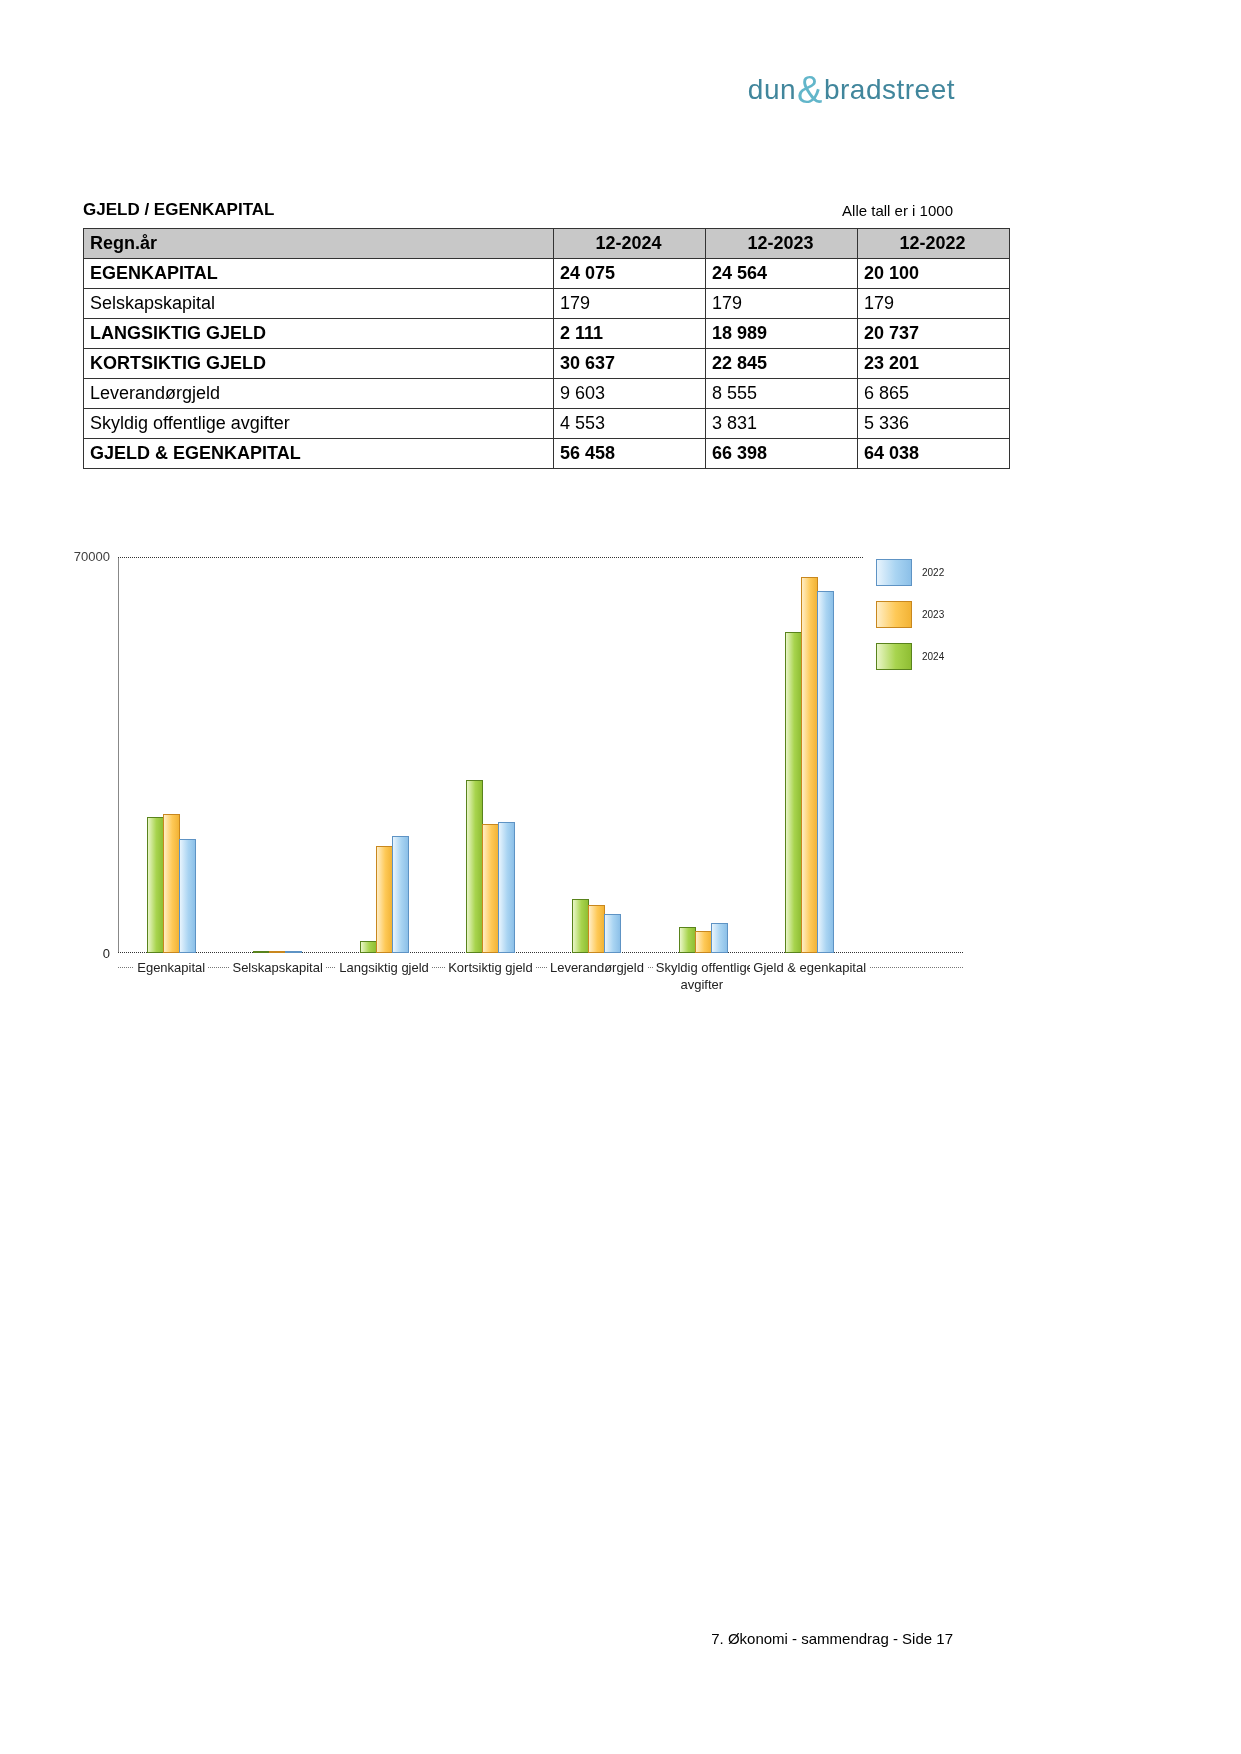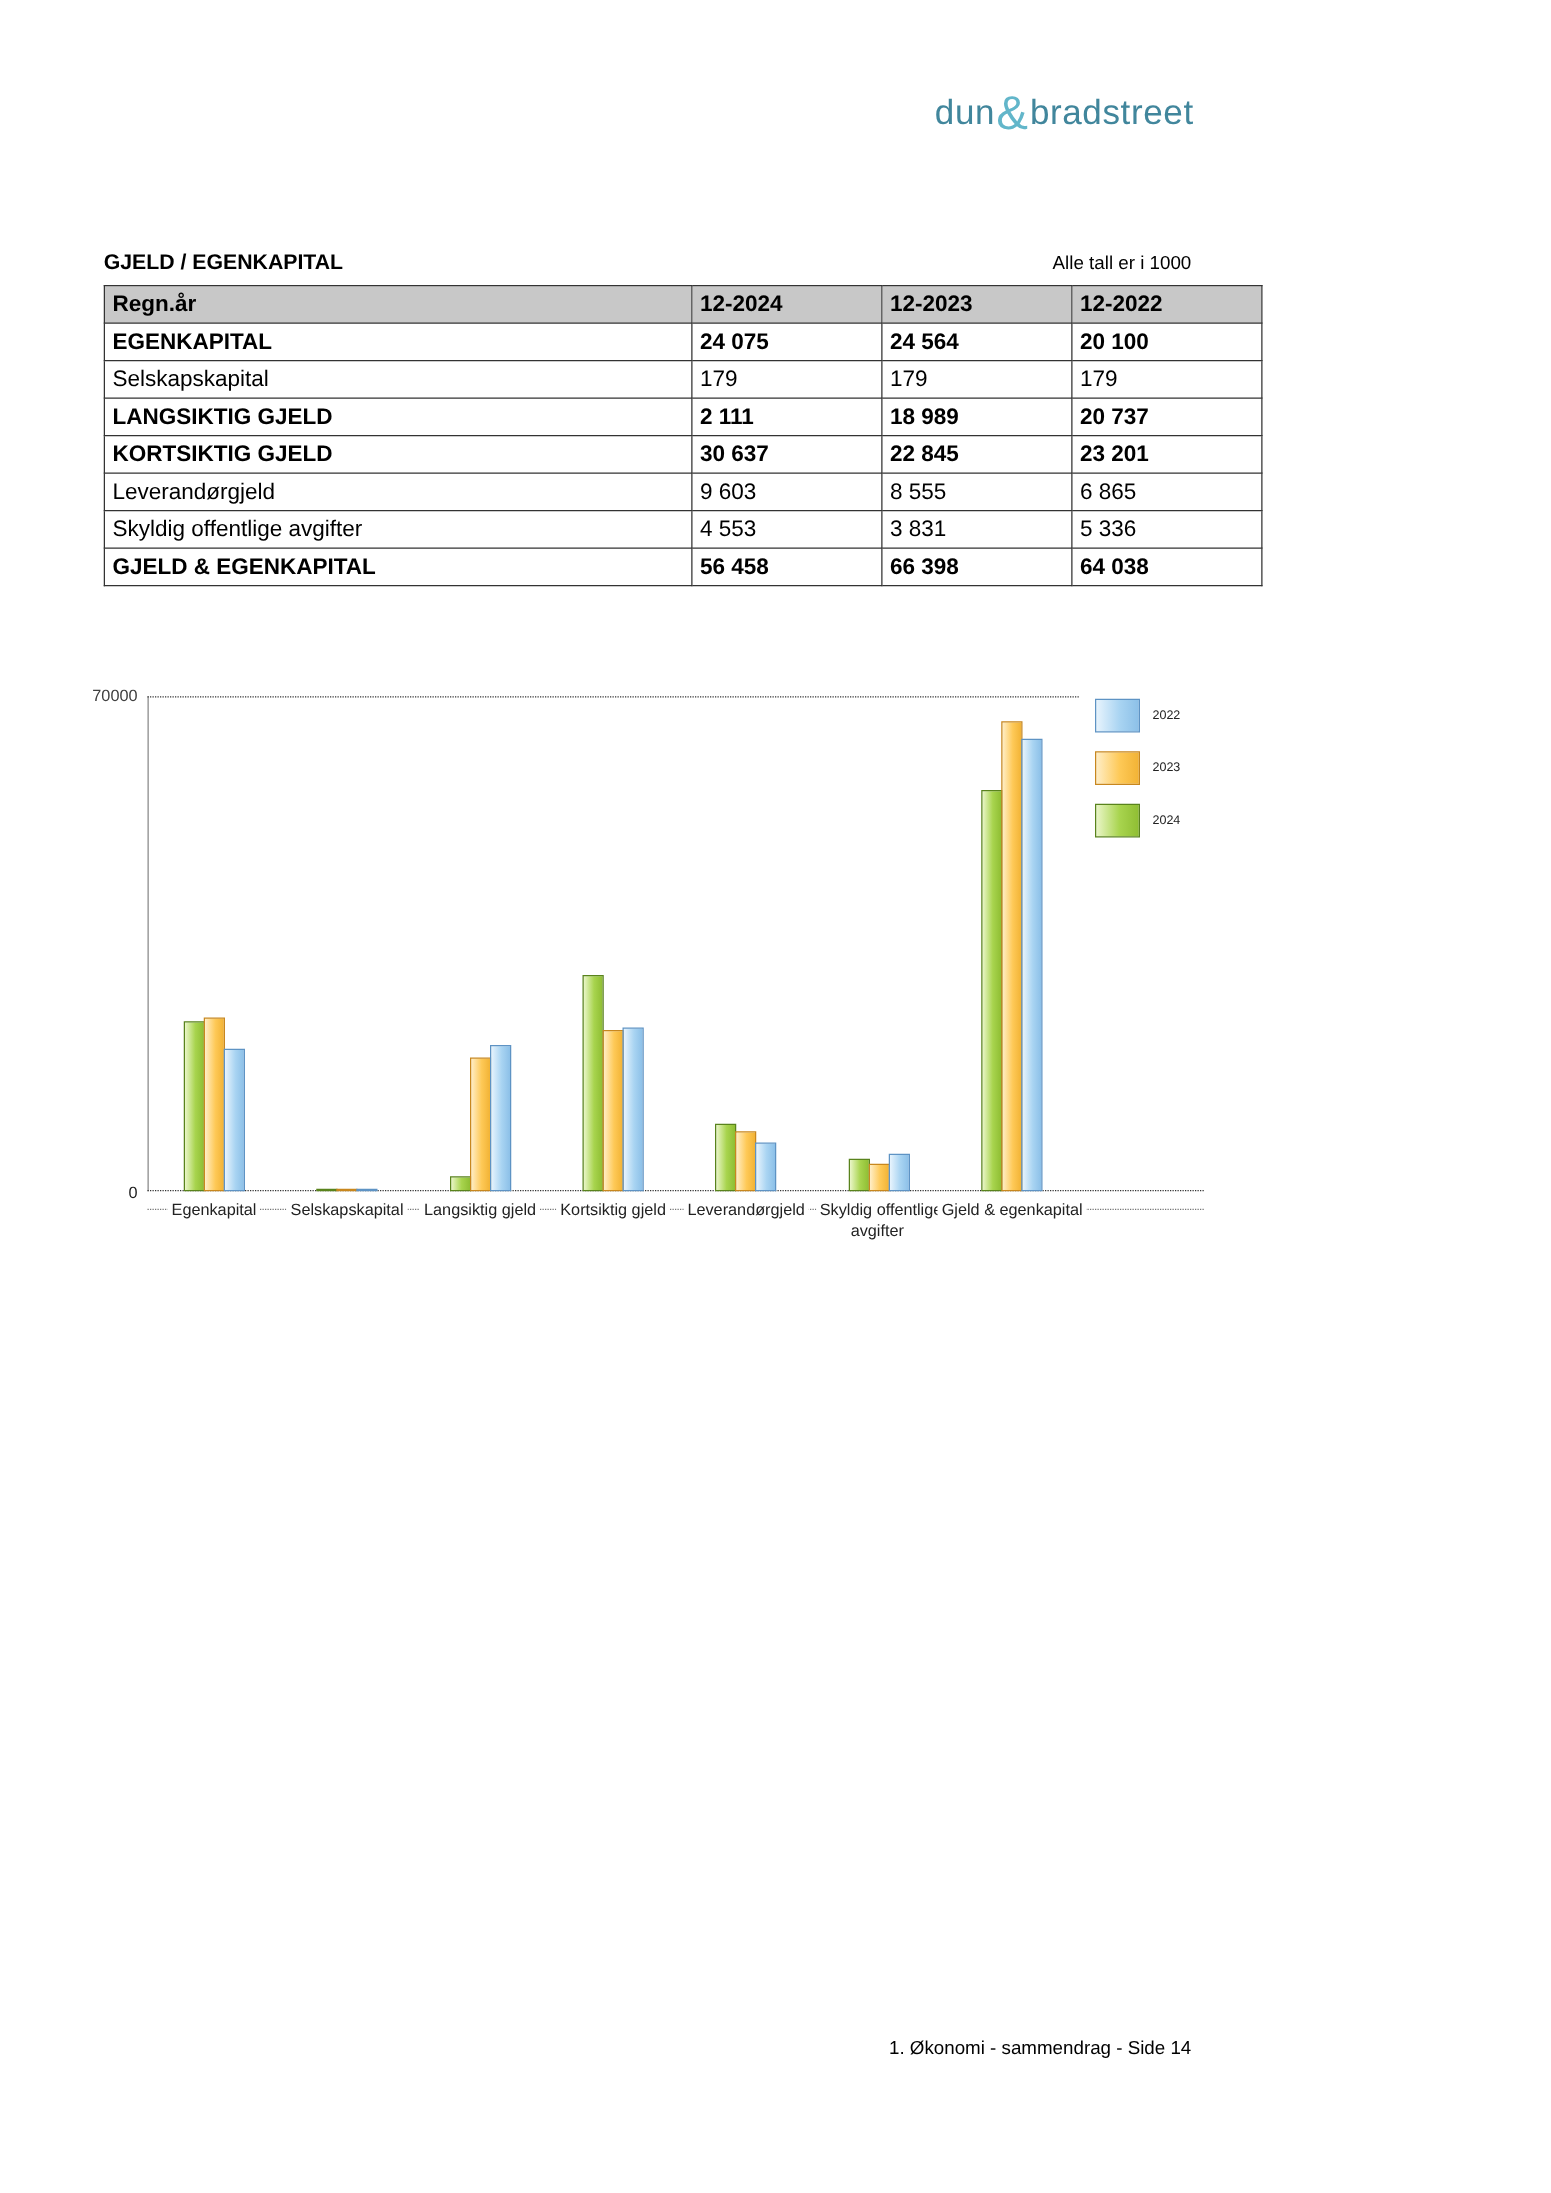--- a/index.html
+++ b/index.html
@@ -18,21 +18,21 @@
   .logo .word { color: var(--logo-word, #41869c); }
   .logo .amp { color: var(--logo-amp, #62b6ca); font-size: 38px; line-height: 0; position: relative; top: 4px; margin: 0 1px; font-weight: 400; }
 
   
   .section-title { position: absolute; top: 200px; left: 0; font-size: 17px; font-weight: bold; }
   .section-note  { position: absolute; top: 202px; right: 2px; font-size: 15px; }
 
   
   table.fin { position: absolute; top: 228px; left: 0; width: 872px; border-collapse: collapse; font-size: 18px; table-layout: fixed; }
   table.fin th, table.fin td { border: 1px solid #333; padding: 4px 8px 4px 6px; height: 20px; overflow: hidden; white-space: nowrap; }
-  table.fin thead th { background: var(--header-bg, #c8c8c8); text-align: left; font-weight: bold; }
+  table.fin thead th { background: var(--header-bg, #c8c8c8); text-align: center; font-weight: bold; }
   table.fin thead th.label { text-align: left; }
   table.fin td.num { text-align: left; }
   table.fin .label { width: 455px; text-align: left; }
   table.fin .num, table.fin th.num-h { width: 137px; }
   .bold { font-weight: bold; }
 
   
   .chart { position: absolute; top: 545px; left: 0; width: 872px; height: 480px; }
   .plot  { position: absolute; left: 35px; top: 12px; width: 745px; height: 396px; }
   .axis-y { position: absolute; left: 0; top: 0; bottom: 0; border-left: 1px solid #888; }
@@ -197,15 +197,15 @@
           <span class="legend-swatch" style="background: linear-gradient(90deg, rgb(255, 238, 199) 0%, rgb(254, 201, 87) 55%, rgb(242, 179, 53) 100%); border-color: rgb(200, 135, 30);"></span>
           <span class="legend-label">2023</span>
         </div>
         <div class="legend-item">
           <span class="legend-swatch" style="background: linear-gradient(90deg, rgb(234, 246, 200) 0%, rgb(168, 212, 78) 55%, rgb(143, 190, 51) 100%); border-color: rgb(89, 131, 28);"></span>
           <span class="legend-label">2024</span>
         </div>
       </div>
   </div>
 
-  <div class="footer">1. Økonomi - sammendrag - Side 14</div>
+  <div class="footer">7. Økonomi - sammendrag - Side 17</div>
 
 </div>
 
 </body></html>

